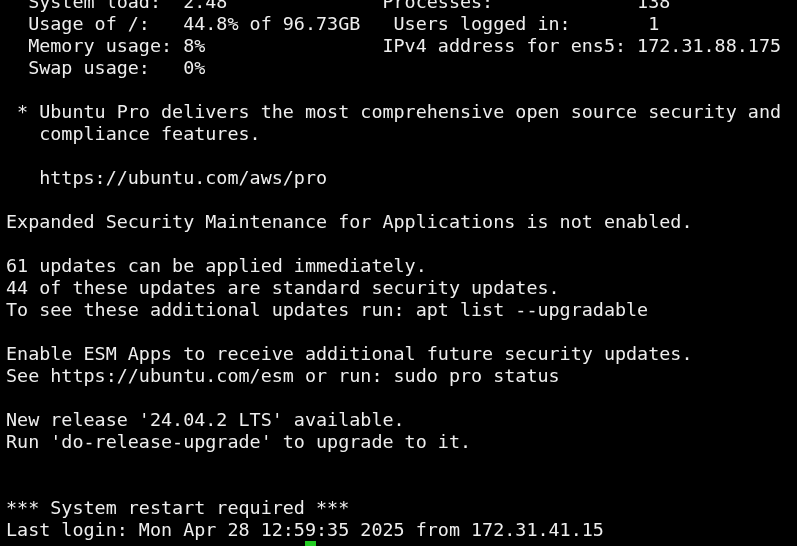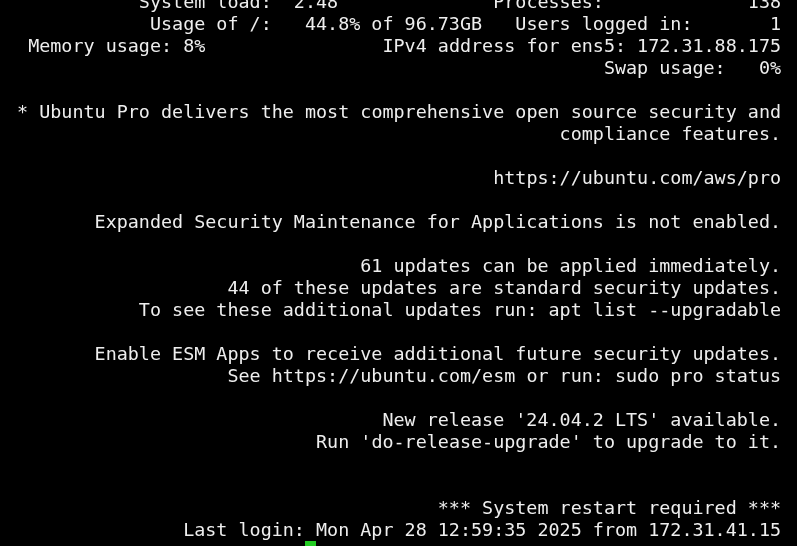--- a/index.html
+++ b/index.html
@@ -16,21 +16,20 @@
     overflow: hidden;
     background: var(--background);
   }
   .terminal-screen {
     position: relative;
     width: 797px;
     height: 546px;
     background: var(--background);
     overflow: hidden;
     cursor: text;
-    text-align: right;
   }
   .terminal-text {
     position: absolute;
     left: 6px;
     top: -9px;
     margin: 0;
     font-family: "DejaVu Sans Mono", monospace;
     font-size: 18.4px;
     line-height: 22px;
     letter-spacing: 0;

